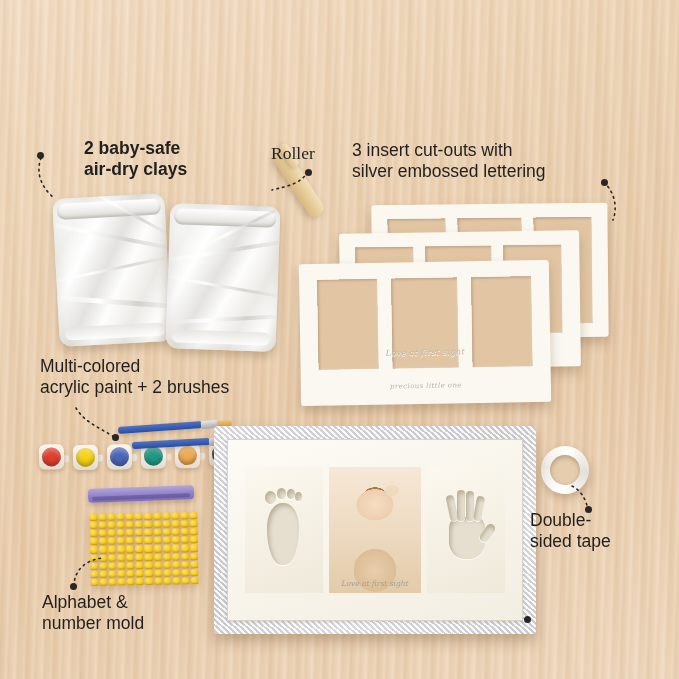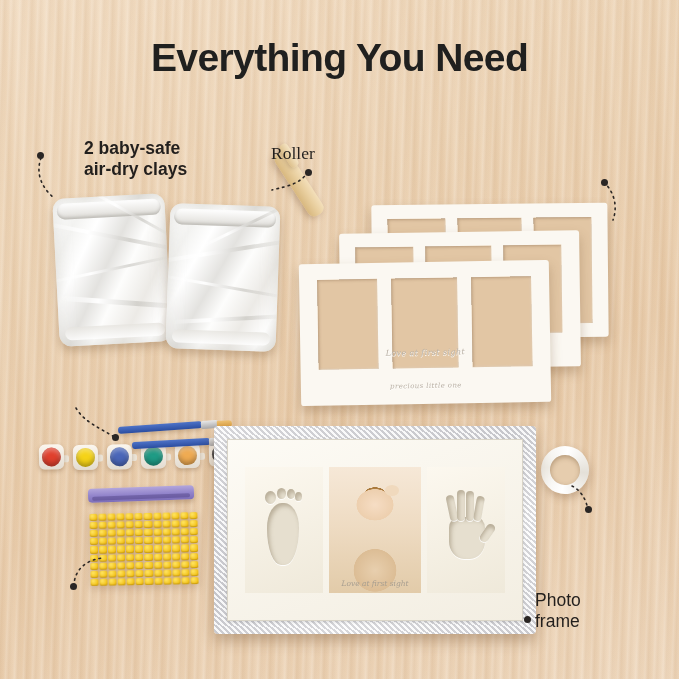--- a/index.html
+++ b/index.html
@@ -170,21 +170,20 @@
     position:absolute;left:0;right:0;bottom:5px;text-align:center;
     font-family:"DejaVu Serif", serif;font-style:italic;font-size:7.5px;color:#a79e90;
   }
   .baby{position:absolute;inset:0;}
 </style>
 </head>
 <body>
 
 <div id="stage">
 
-  <div class="title">Everything You Need</div>
 
   <div class="clay" style="left:56px;top:196px;width:112px;height:148px;transform:rotate(-3deg);">
     <div class="creases">
       <i style="left:-10px;top:38px;width:130px;height:4px;transform:rotate(14deg)"></i>
       <i style="left:-6px;top:72px;width:120px;height:3px;transform:rotate(-9deg)"></i>
       <i style="left:2px;top:104px;width:116px;height:5px;transform:rotate(7deg)"></i>
       <i style="left:30px;top:16px;width:92px;height:3px;transform:rotate(32deg)"></i>
     </div>
   </div>
 
@@ -414,45 +413,51 @@
   <div class="dot" style="left:37px;top:152px;"></div>
 
   <div class="lbl" style="left:271px;top:143px;font-family:Liberation Serif, serif;">Roller</div>
   <div class="lead" style="left:266px;top:168px;">
     <svg width="48" height="30" viewBox="0 0 48 30">
         <path d="M42 4 C 34 16, 22 18, 6 22"></path>
       </svg>
   </div>
   <div class="dot" style="left:305px;top:169px;"></div>
 
+  <div class="lbl" style="left:352px;top:140px;">3 insert cut-outs with
+silver embossed lettering</div>
   <div class="lead" style="left:600px;top:178px;">
     <svg width="36" height="46" viewBox="0 0 36 46">
         <path d="M4 4 C 14 14, 18 28, 13 42"></path>
       </svg>
   </div>
   <div class="dot" style="left:601px;top:179px;"></div>
 
+  <div class="lbl" style="left:40px;top:356px;">Multi-colored
+acrylic paint + 2 brushes</div>
   <div class="lead" style="left:70px;top:404px;">
     <svg width="52" height="44" viewBox="0 0 52 44">
         <path d="M6 4 C 14 18, 30 24, 46 34"></path>
       </svg>
   </div>
   <div class="dot" style="left:112px;top:434px;"></div>
 
+  <div class="lbl" style="left:42px;top:592px;">Alphabet &amp;
+number mold</div>
   <div class="lead" style="left:68px;top:552px;">
     <svg width="42" height="40" viewBox="0 0 42 40">
         <path d="M6 34 C 6 18, 18 8, 34 6"></path>
       </svg>
   </div>
   <div class="dot" style="left:70px;top:583px;"></div>
 
+  <div class="lbl" style="left:530px;top:510px;">Double-
+sided tape</div>
   <div class="lead" style="left:568px;top:482px;">
     <svg width="34" height="34" viewBox="0 0 34 34">
         <path d="M4 4 C 12 8, 18 16, 20 28"></path>
       </svg>
   </div>
   <div class="dot" style="left:585px;top:506px;"></div>
 
-  <div class="lbl" style="left:535px;top:590px;">Photo
-frame</div>
   <div class="dot" style="left:524px;top:616px;"></div>
 
 </div>
 
 </body></html>

